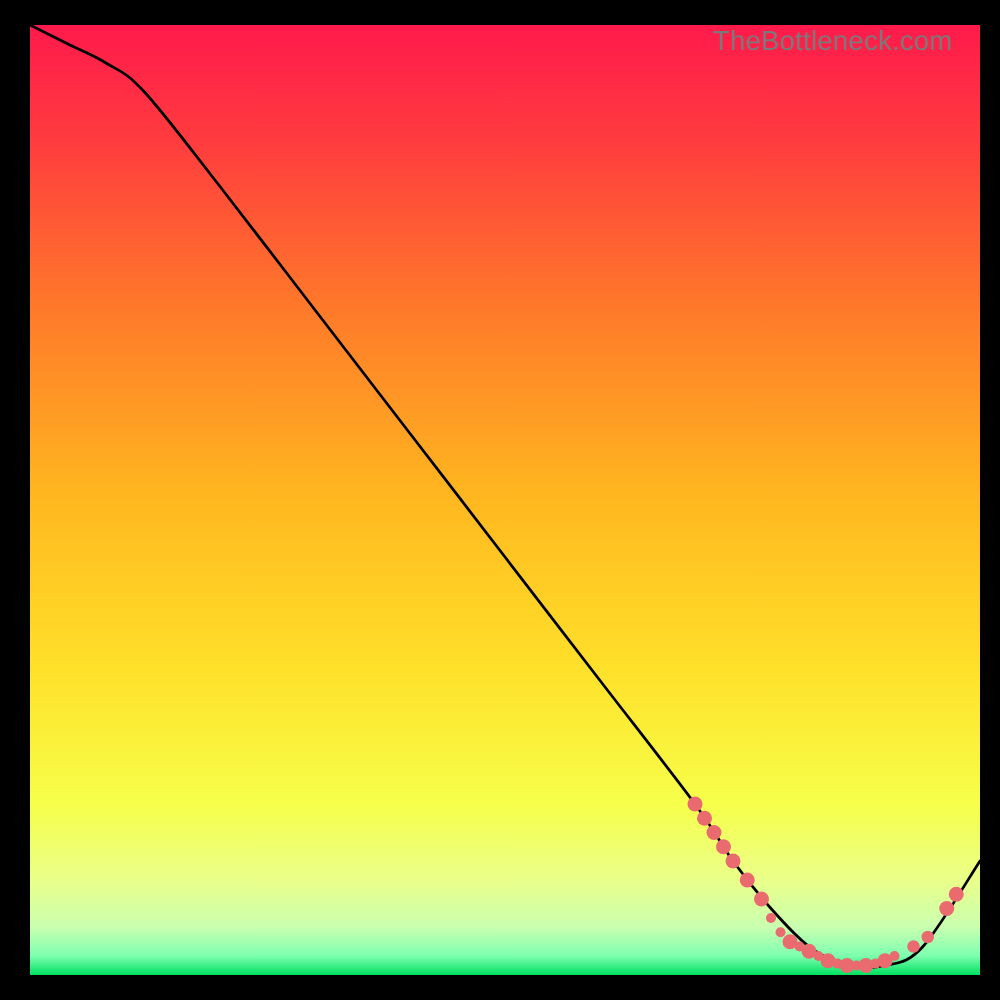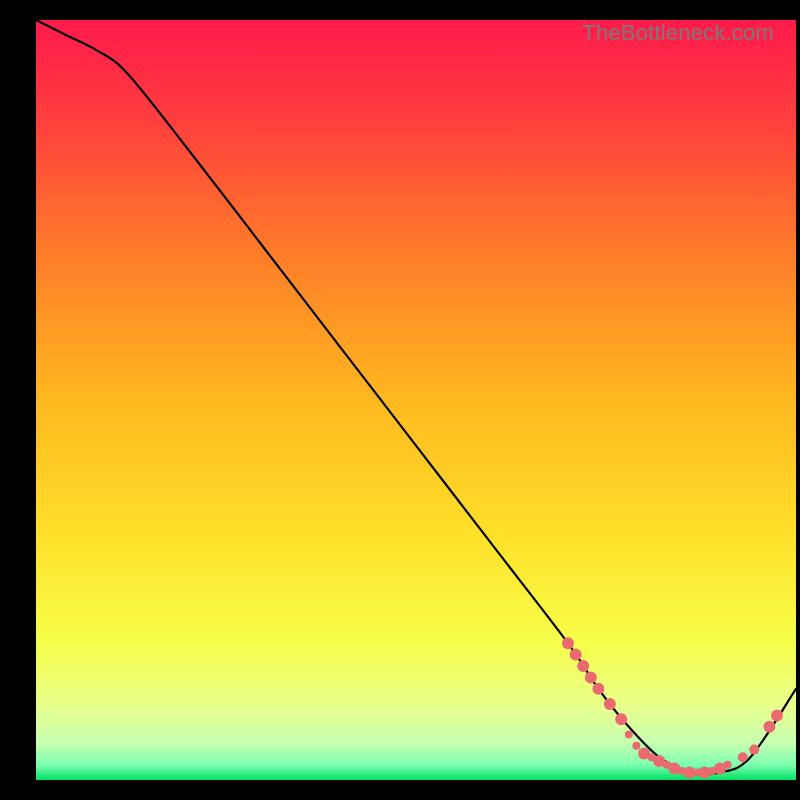--- a/index.html
+++ b/index.html
@@ -6,21 +6,21 @@
     margin: 0;
     padding: 0;
     width: 800px;
     height: 800px;
     background: #000;
     overflow: hidden;
     font-family: Arial, Helvetica, sans-serif;
   }
   .frame {
     position: absolute;
-    left: 36px;
+    left: 24px;
     top: 20px;
     width: 760px;
     height: 760px;
     background: #fef9c3;
   }
   .plot {
     position: absolute;
     left: 0;
     top: 0;
     width: 760px;

